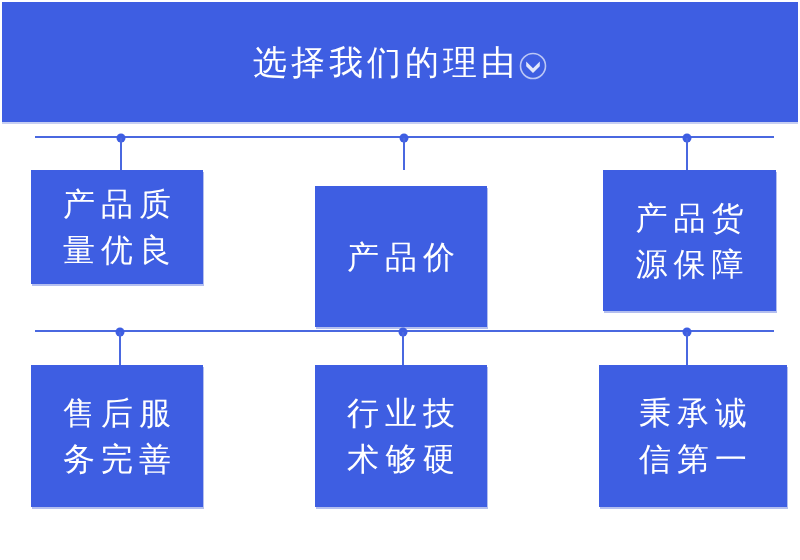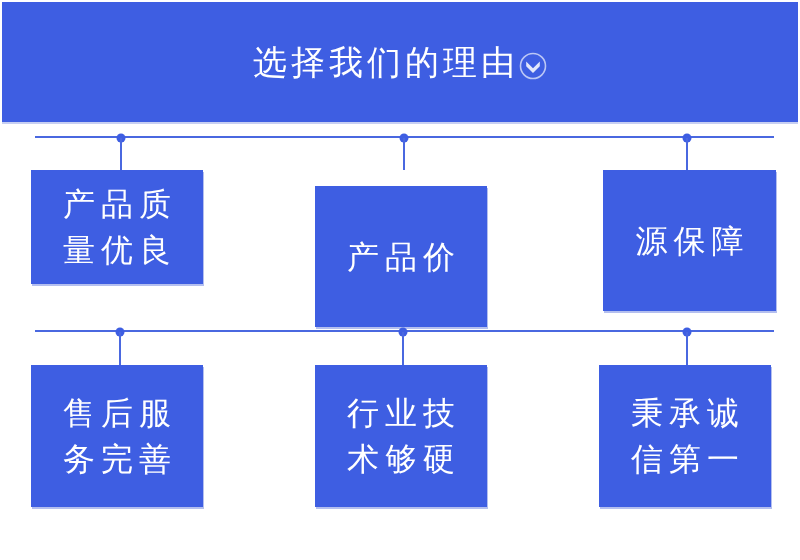--- a/index.html
+++ b/index.html
@@ -43,21 +43,21 @@
   .box .label{
     color:#ffffff;font-size:32px;font-weight:300;
     letter-spacing:6px;line-height:46px;
   }
   .box .label span{display:block;white-space:nowrap;text-indent:6px;}
   .b1{left:31px;top:170px;width:172px;height:114px;}
   .b2{left:315px;top:170px;width:172px;height:141px;margin-top:16px;}
   .b3{left:603px;top:170px;width:173px;height:141px;}
   .b4{left:31px;top:365px;width:172px;height:142px;}
   .b5{left:315px;top:365px;width:172px;height:142px;}
-  .b6{left:599px;top:365px;width:172px;height:142px;}
+  .b6{left:599px;top:365px;width:188px;height:142px;}
 </style>
 </head>
 <body>
 
 <div class="stage">
 
   <header class="banner">
     <h1>选择我们的理由</h1>
     <span class="arrow">
       <svg viewBox="0 0 28 28" width="28" height="28">
@@ -81,20 +81,21 @@
       <span>量优良</span>
     </div>
   </div>
   <div class="box b2">
     <div class="label">
       <span>产品价</span>
     </div>
   </div>
   <div class="box b3">
     <div class="label">
+      <span>产品货</span>
       <span>源保障</span>
     </div>
   </div>
 
   <div class="hline r2"></div>
   <div class="dot" style="left:120px;top:331.5px;"></div>
   <div class="dot" style="left:403px;top:331.5px;"></div>
   <div class="dot" style="left:687px;top:331.5px;"></div>
   <div class="vline r2" style="left:120px;"></div>
   <div class="vline r2" style="left:403px;"></div>

